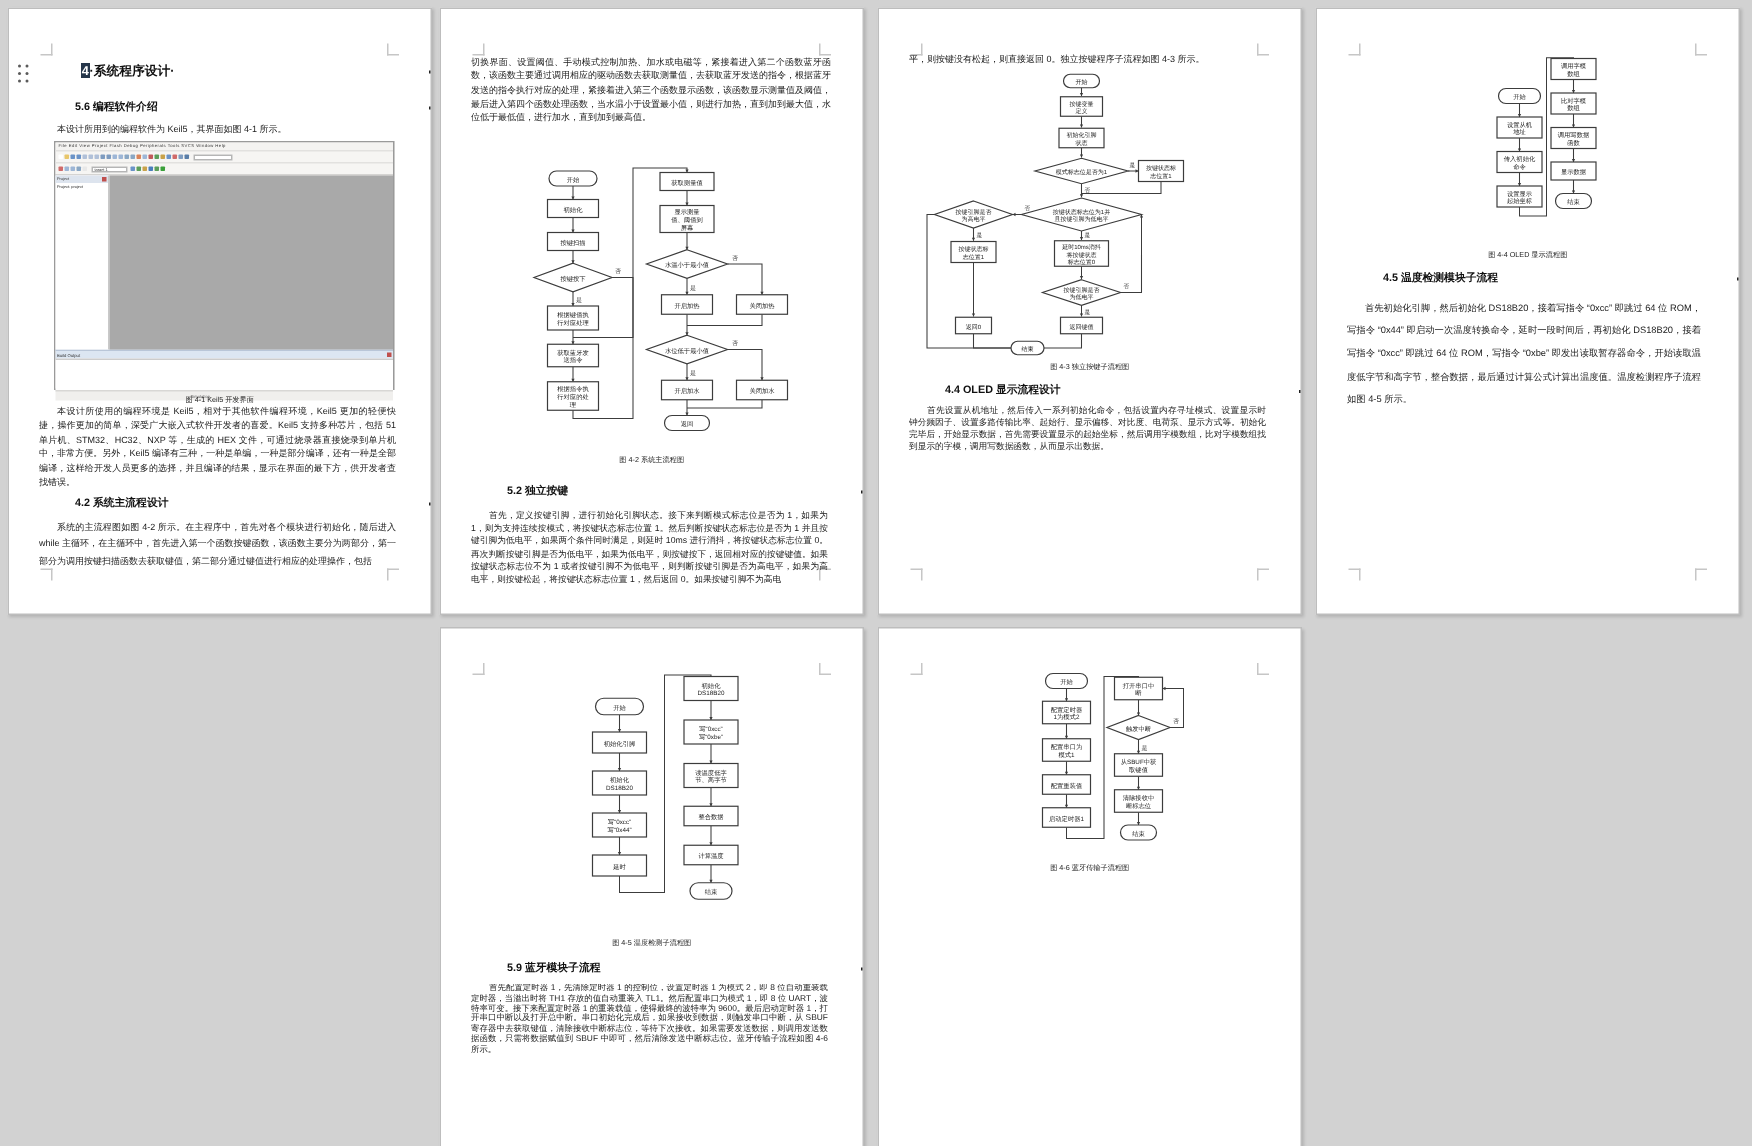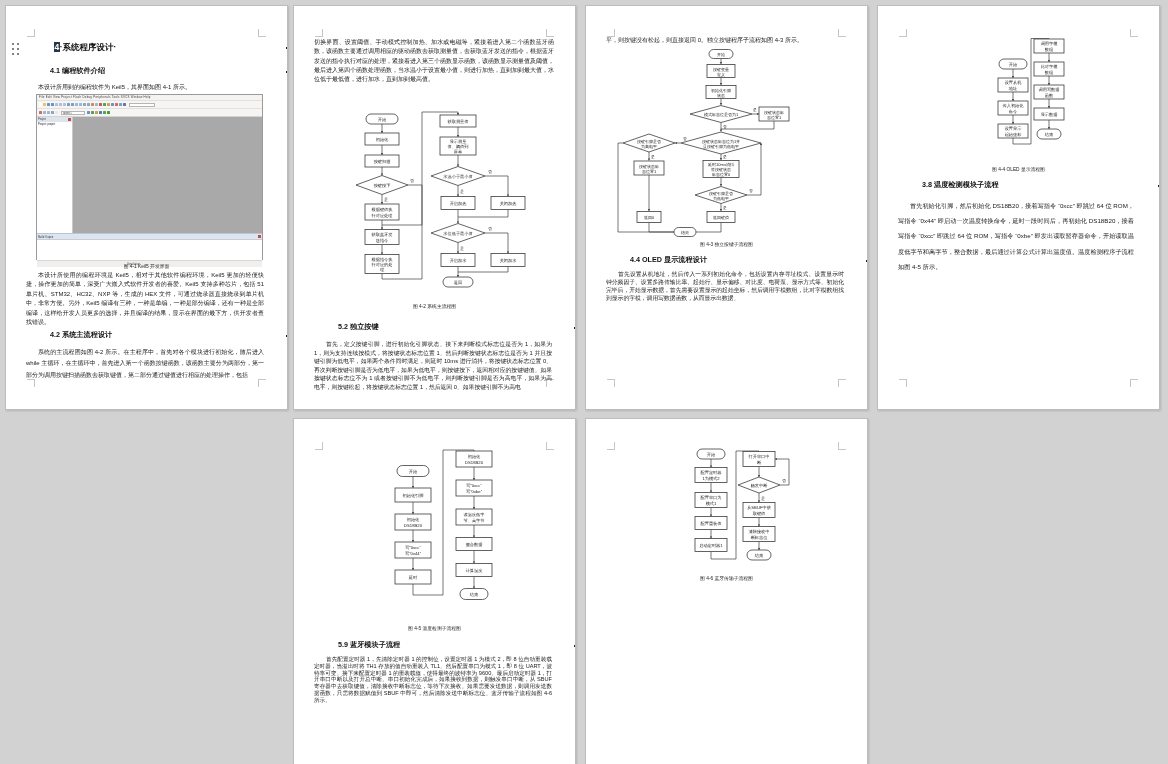--- a/index.html
+++ b/index.html
@@ -59,21 +59,21 @@
     <div class="cm cm-br"></div>
     <div class="dh">
       <i style="left:0;top:0"></i>
         <i style="left:5px;top:0"></i>
       <i style="left:0;top:5px"></i>
         <i style="left:5px;top:5px"></i>
       <i style="left:0;top:10px"></i>
         <i style="left:5px;top:10px"></i>
     </div>
     <div class="hd h0" style="left:24px;top:36px;width:234px"><span class="sel">4</span><span>·系统程序设计·</span></div>
-    <div class="hd h2" style="left:20px;top:60px;width:238px">4.1 编程软件介绍</div>
+    <div class="hd h2" style="left:20px;top:60px;width:238px">5.6 编程软件介绍</div>
     <div class="body ind" style="left:20px;top:77px;width:238px">本设计所用到的编程软件为 Keil5，其界面如图 4-1 所示。</div>
     <div class="keil">
       <div class="kmenu">File Edit View Project Flash Debug Peripherals Tools SVCS Window Help</div>
       <div class="ktb">
         <span style="display:flex">
             <span class="kicon" style="background: rgb(255, 255, 255);"></span>
             <span class="kicon" style="background: rgb(232, 198, 106);"></span>
             <span class="kicon" style="background: rgb(106, 147, 200);"></span>
             <span class="kicon" style="background: rgb(106, 147, 200);"></span>
             <span class="kicon" style="background: rgb(176, 192, 216);"></span>
@@ -330,21 +330,21 @@
           <rect x="66" y="24" width="30" height="14" fill="#fff" stroke="#3c3c3c" stroke-width="0.8"></rect>
           <text x="81" y="28.4" text-anchor="middle" dominant-baseline="central" font-size="4.2" fill="#1c1c1c"><tspan x="81" dy="0">比对字模</tspan><tspan x="81" dy="5.2">数组</tspan></text>
           <rect x="66" y="47" width="30" height="14" fill="#fff" stroke="#3c3c3c" stroke-width="0.8"></rect>
           <text x="81" y="51.4" text-anchor="middle" dominant-baseline="central" font-size="4.2" fill="#1c1c1c"><tspan x="81" dy="0">调用写数据</tspan><tspan x="81" dy="5.2">函数</tspan></text>
           <rect x="66" y="70" width="30" height="12" fill="#fff" stroke="#3c3c3c" stroke-width="0.8"></rect>
           <text x="81" y="76" text-anchor="middle" dominant-baseline="central" font-size="4.2" fill="#1c1c1c"><tspan x="81" dy="0">显示数据</tspan></text>
           <rect x="69" y="91" width="24" height="10" rx="5" ry="5" fill="#fff" stroke="#3c3c3c" stroke-width="0.8"></rect>
           <text x="81" y="96" text-anchor="middle" dominant-baseline="central" font-size="4.2" fill="#1c1c1c"><tspan x="81" dy="0">结束</tspan></text>
         </svg></div>
     <div class="cap" style="top:160px">图 4-4 OLED 显示流程图</div>
-    <div class="hd h2" style="left:20px;top:174px;width:238px">3.8 温度检测模块子流程</div>
+    <div class="hd h2" style="left:20px;top:174px;width:238px">4.5 温度检测模块子流程</div>
     <div class="body ind" style="left:20px;top:192px;width:236px;font-size:6.2px;line-height:15.2px;height:92px;overflow:hidden">首先初始化引脚，然后初始化 DS18B20，接着写指令 “0xcc” 即跳过 64 位 ROM，写指令 “0x44” 即启动一次温度转换命令，延时一段时间后，再初始化 DS18B20，接着写指令 “0xcc” 即跳过 64 位 ROM，写指令 “0xbe” 即发出读取暂存器命令，开始读取温度低字节和高字节，整合数据，最后通过计算公式计算出温度值。温度检测程序子流程如图 4-5 所示。</div>
   </div>
 
   <div class="page" style="left:293px;top:418px">
     <div class="cm cm-tl"></div>
     <div class="cm cm-tr"></div>
     <div class="fc" style="left:88px;top:28px"><svg width="130" height="172" viewBox="0 0 130 172">
           <polyline points="31,29.5 31,41" fill="none" stroke="#3c3c3c" stroke-width="0.7"></polyline>
           <polygon points="31,41 29.9,39 32.1,39" fill="#3c3c3c"></polygon>
           <polyline points="31,55 31,67" fill="none" stroke="#3c3c3c" stroke-width="0.7"></polyline>

